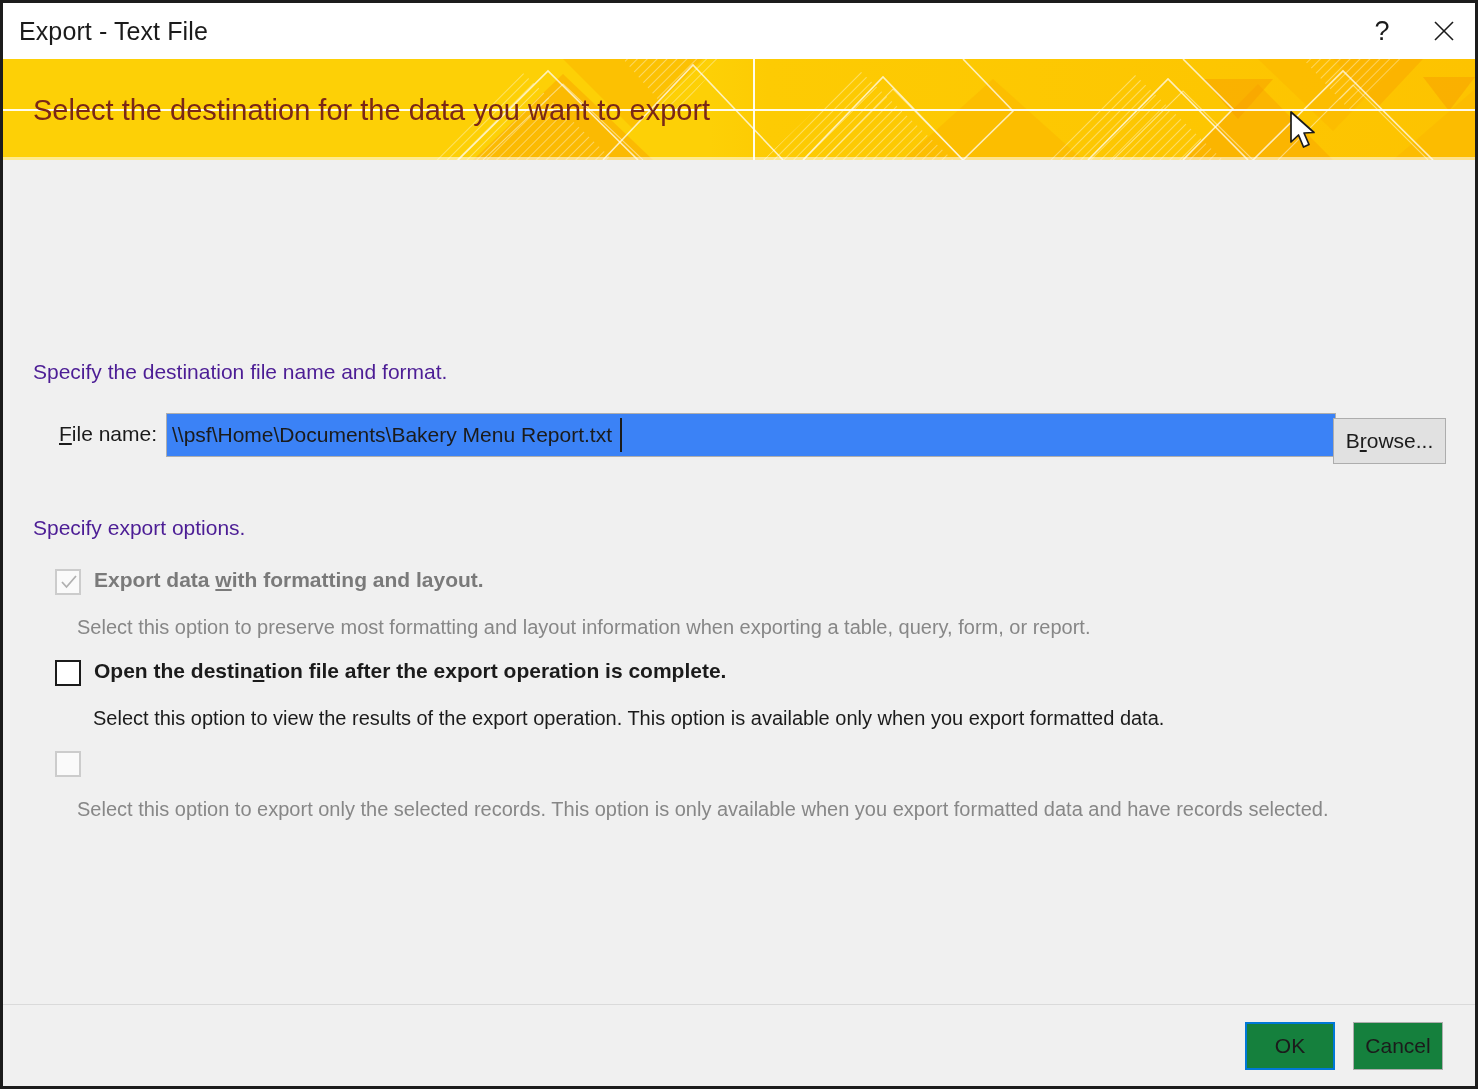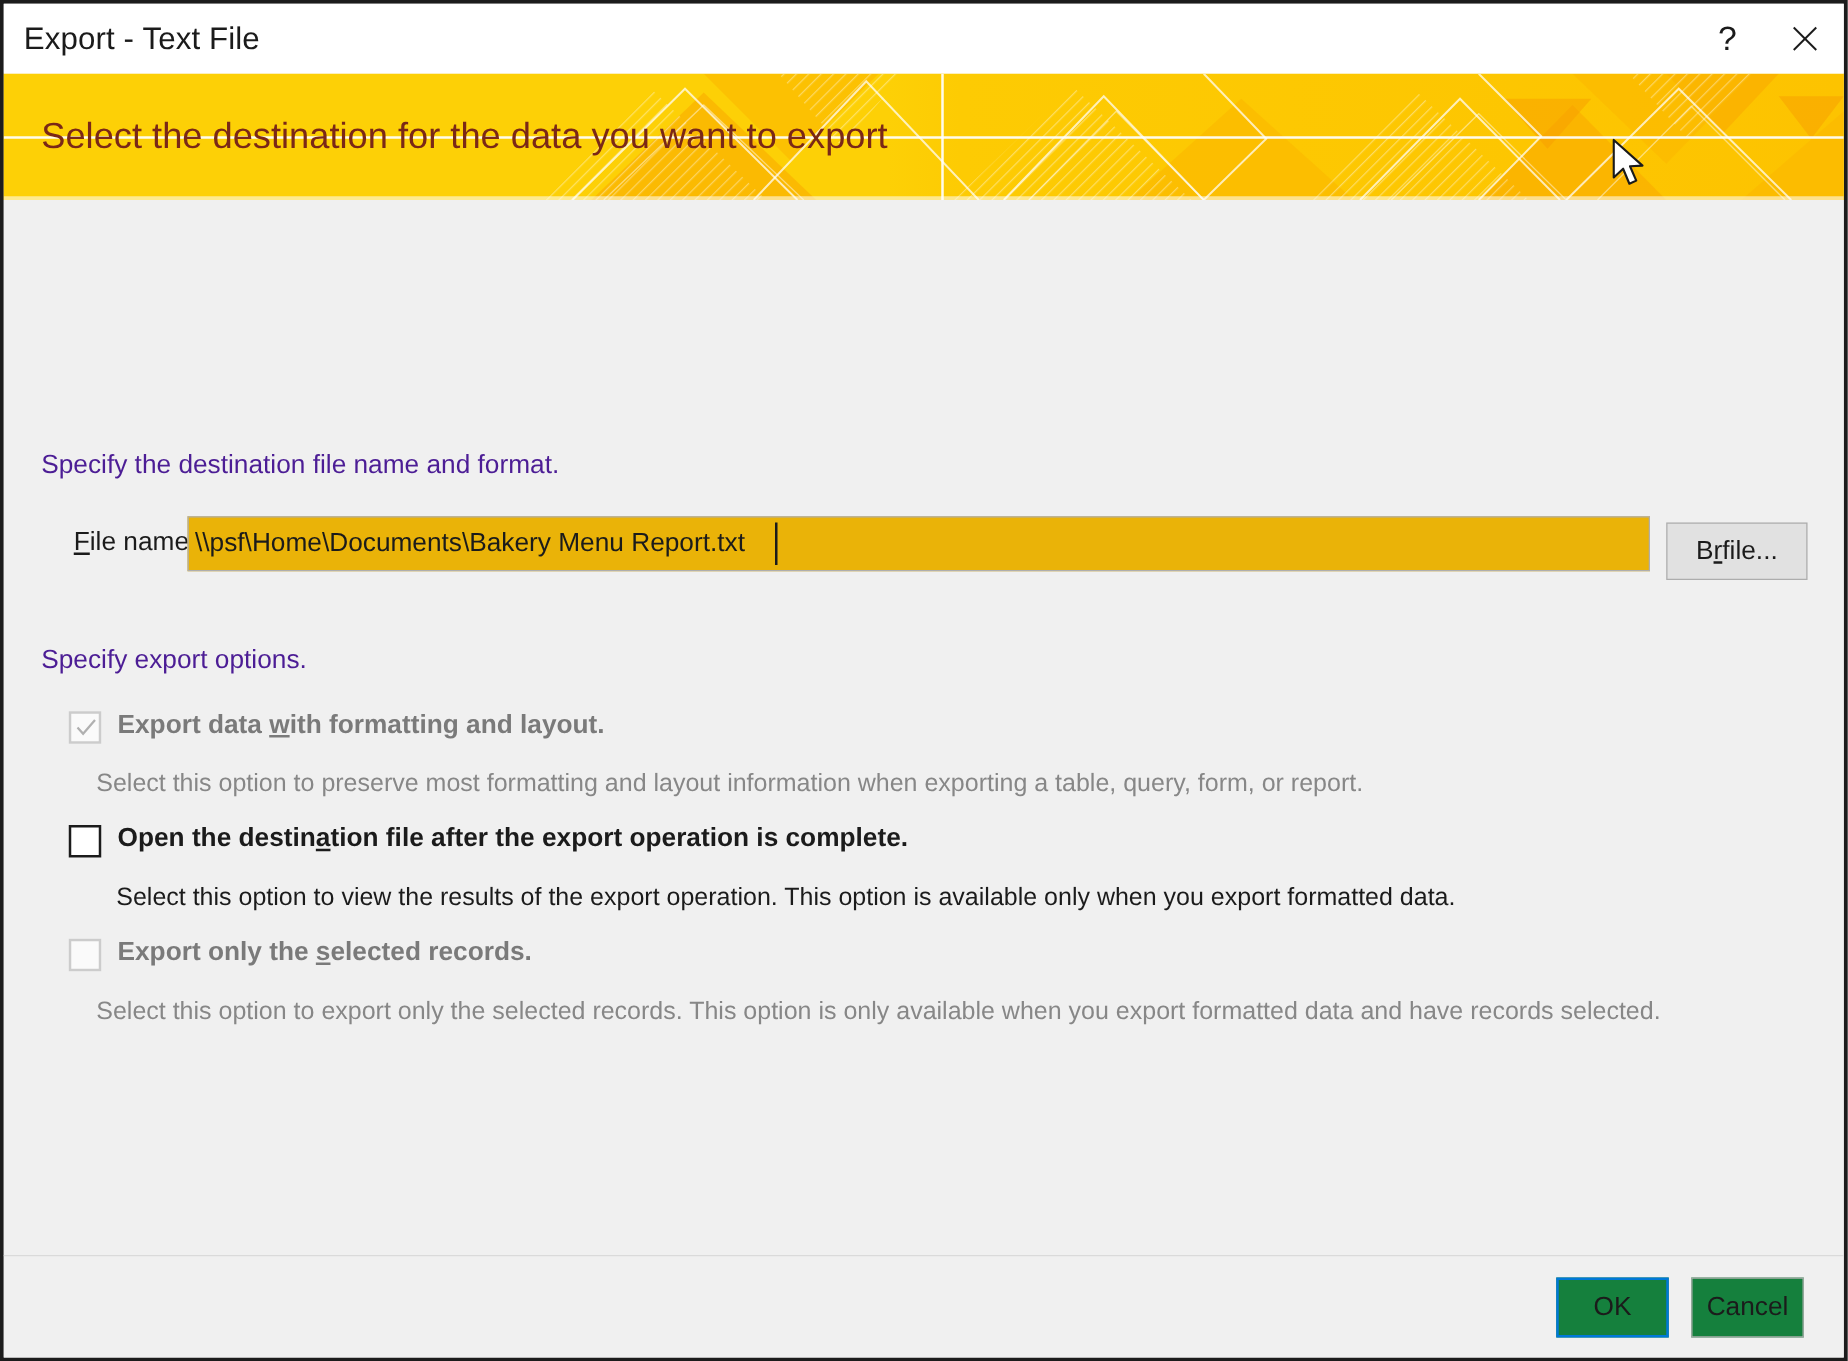--- a/index.html
+++ b/index.html
@@ -132,24 +132,24 @@
   }
   .filename-label {
     position: absolute;
     left: 56px; top: 9px;
     font-size: 21px;
     color: #1b1b1b;
   }
   .filename-label u { text-decoration: underline; }
   .filename-input {
     position: absolute;
-    left: 147px; top: 0;
+    left: 163px; top: 0;
     width: 1170px; height: 44px;
     border: 1px solid #aeaeae;
-    background: #eab308;
+    background: #3b82f6;
     font-family: "Liberation Sans", sans-serif;
     font-size: 21px;
     color: #1b1b1b;
     padding: 0 5px;
     outline: none;
   }
   .caret {
     position: absolute;
     left: 617px;
     top: 258px;
@@ -335,21 +335,21 @@
   <div class="content">
 
     <div class="lead" id="lead-filename">Specify the destination file name and format.</div>
 
     <div class="filename-row">
       <div class="filename-label"><u>F</u><span>ile name:</span></div>
       <input class="filename-input" type="text" value="\\psf\Home\Documents\Bakery Menu Report.txt" style="">
     </div>
     <div class="caret"></div>
 
-    <button class="browse-btn"><span>B</span><u>r</u><span>file...</span></button>
+    <button class="browse-btn"><span>B</span><u>r</u><span>owse...</span></button>
 
     <div class="lead" id="lead-options">Specify export options.</div>
 
     <div class="option" id="opt1">
       <div class="opt-check-label">
         <span class="cb disabled">
           <svg class="tick" width="16" height="16" viewBox="0 0 16 16">
             <polyline points="1,8 5.5,13 15,2" fill="none" stroke="#b0b0b0" stroke-width="1.8"></polyline>
           </svg>
         </span>
@@ -362,21 +362,20 @@
       <div class="opt-check-label">
         <span class="cb enabled"></span>
         <span class="opt-title enabled"><span>Open the destin</span><u>a</u><span>tion file after the export operation is complete.</span></span>
       </div>
     </div>
     <div class="opt-desc enabled" id="desc2">Select this option to view the results of the export operation. This option is available only when you export formatted data.</div>
 
     <div class="option" id="opt3">
       <div class="opt-check-label">
         <span class="cb disabled"></span>
-        <span class="opt-title disabled"><span>Export only the </span><u>s</u><span>elected records.</span></span>
       </div>
     </div>
     <div class="opt-desc disabled" id="desc3">Select this option to export only the selected records. This option is only available when you export formatted data and have records selected.</div>
 
   </div>
 
   <div class="footer">
     <button class="footer-btn default">OK</button>
     <button class="footer-btn">Cancel</button>
   </div>

